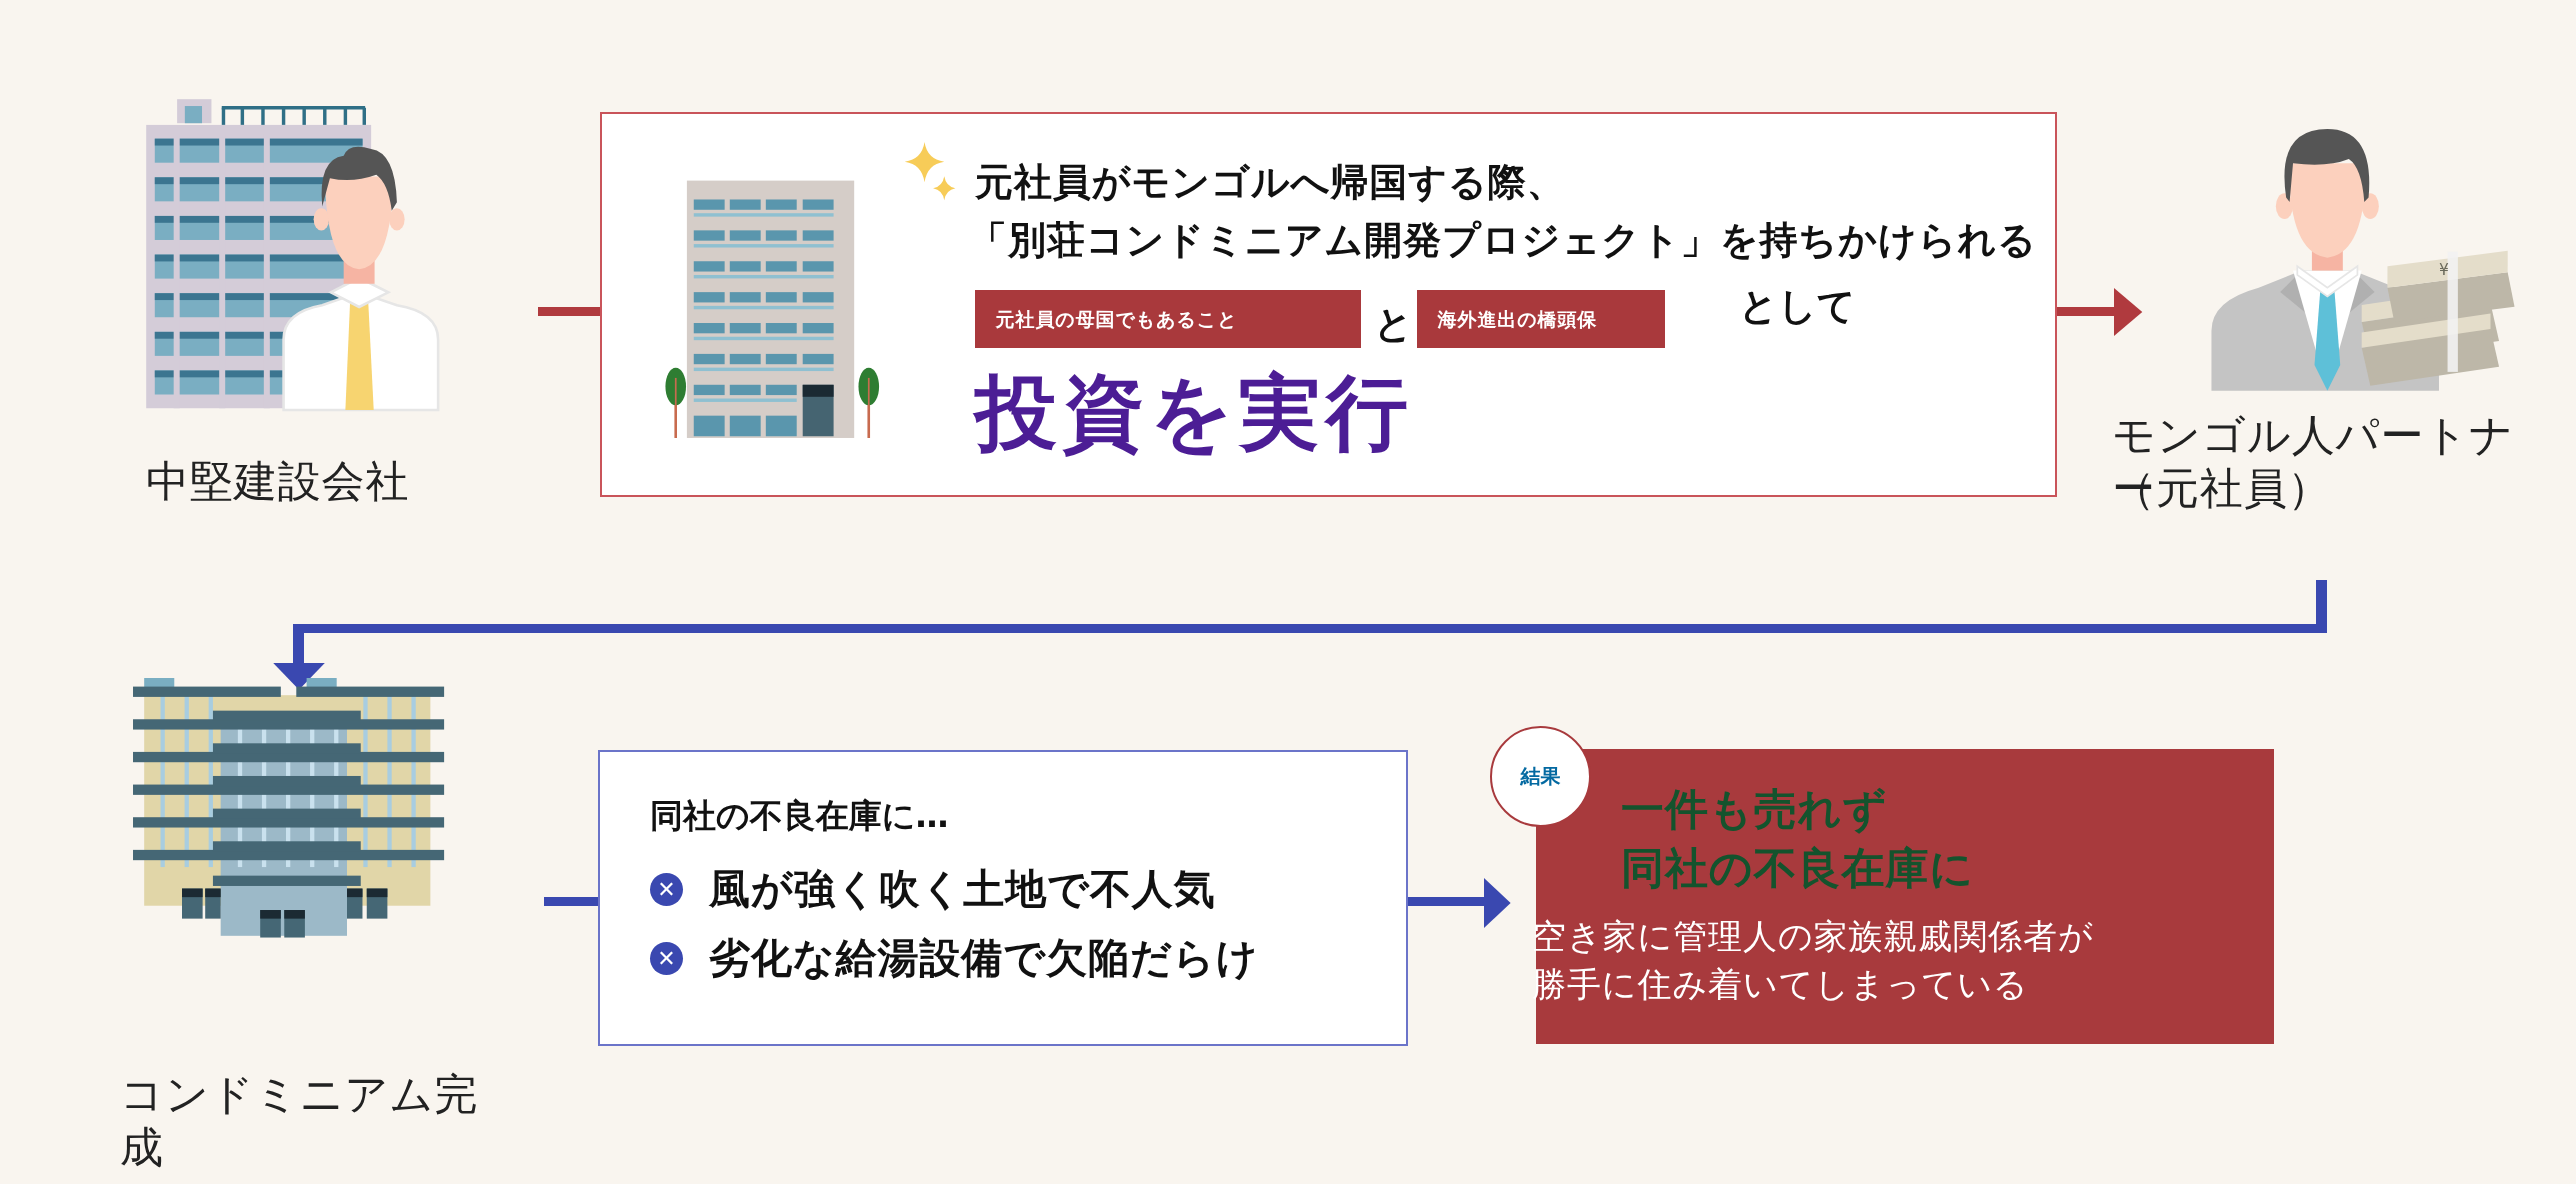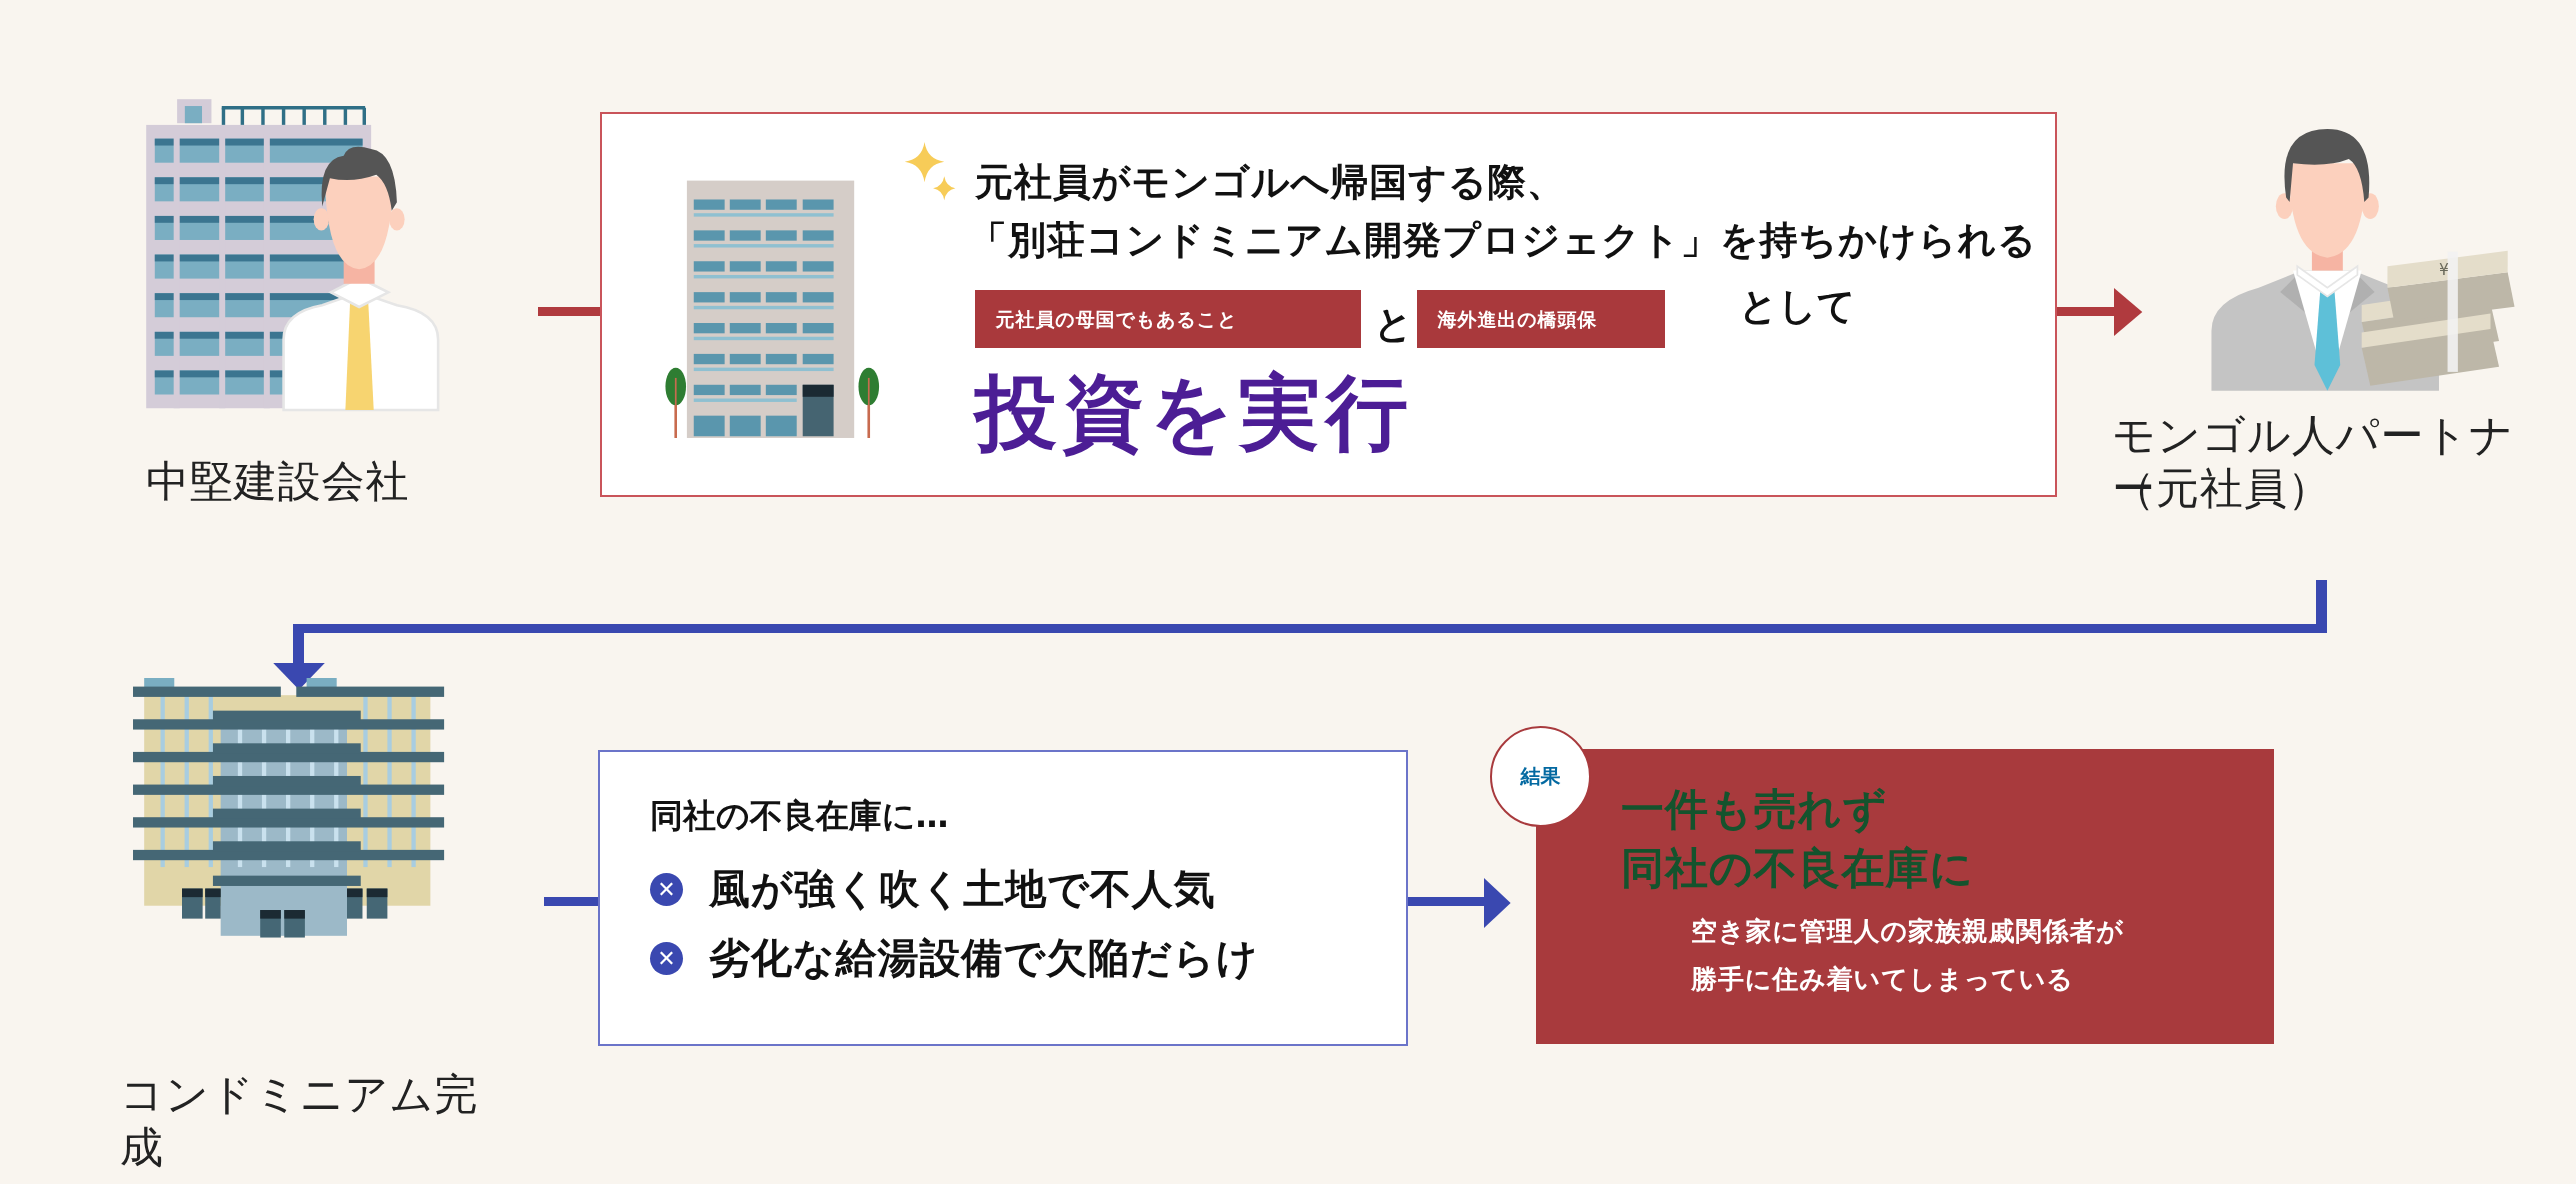--- a/index.html
+++ b/index.html
@@ -137,23 +137,23 @@
     position: absolute;
     left: 1621px;
     font-size: 43px;
     font-weight: bold;
     color: #14532d;
     white-space: nowrap;
     letter-spacing: 0.9px;
   }
   .result-sub {
     position: absolute;
-    left: 1691px;
-    font-size: 26px;
-    font-weight: bold;
+    left: 1532px;
+    font-size: 34px;
+    font-weight: normal;
     color: #fff;
     white-space: nowrap;
     letter-spacing: 0.9px;
   }
 </style>
 </head>
 <body>
 
 <svg class="abs" style="left:146px; top:82px;" width="361" height="352" viewBox="0 0 420 410">
 

